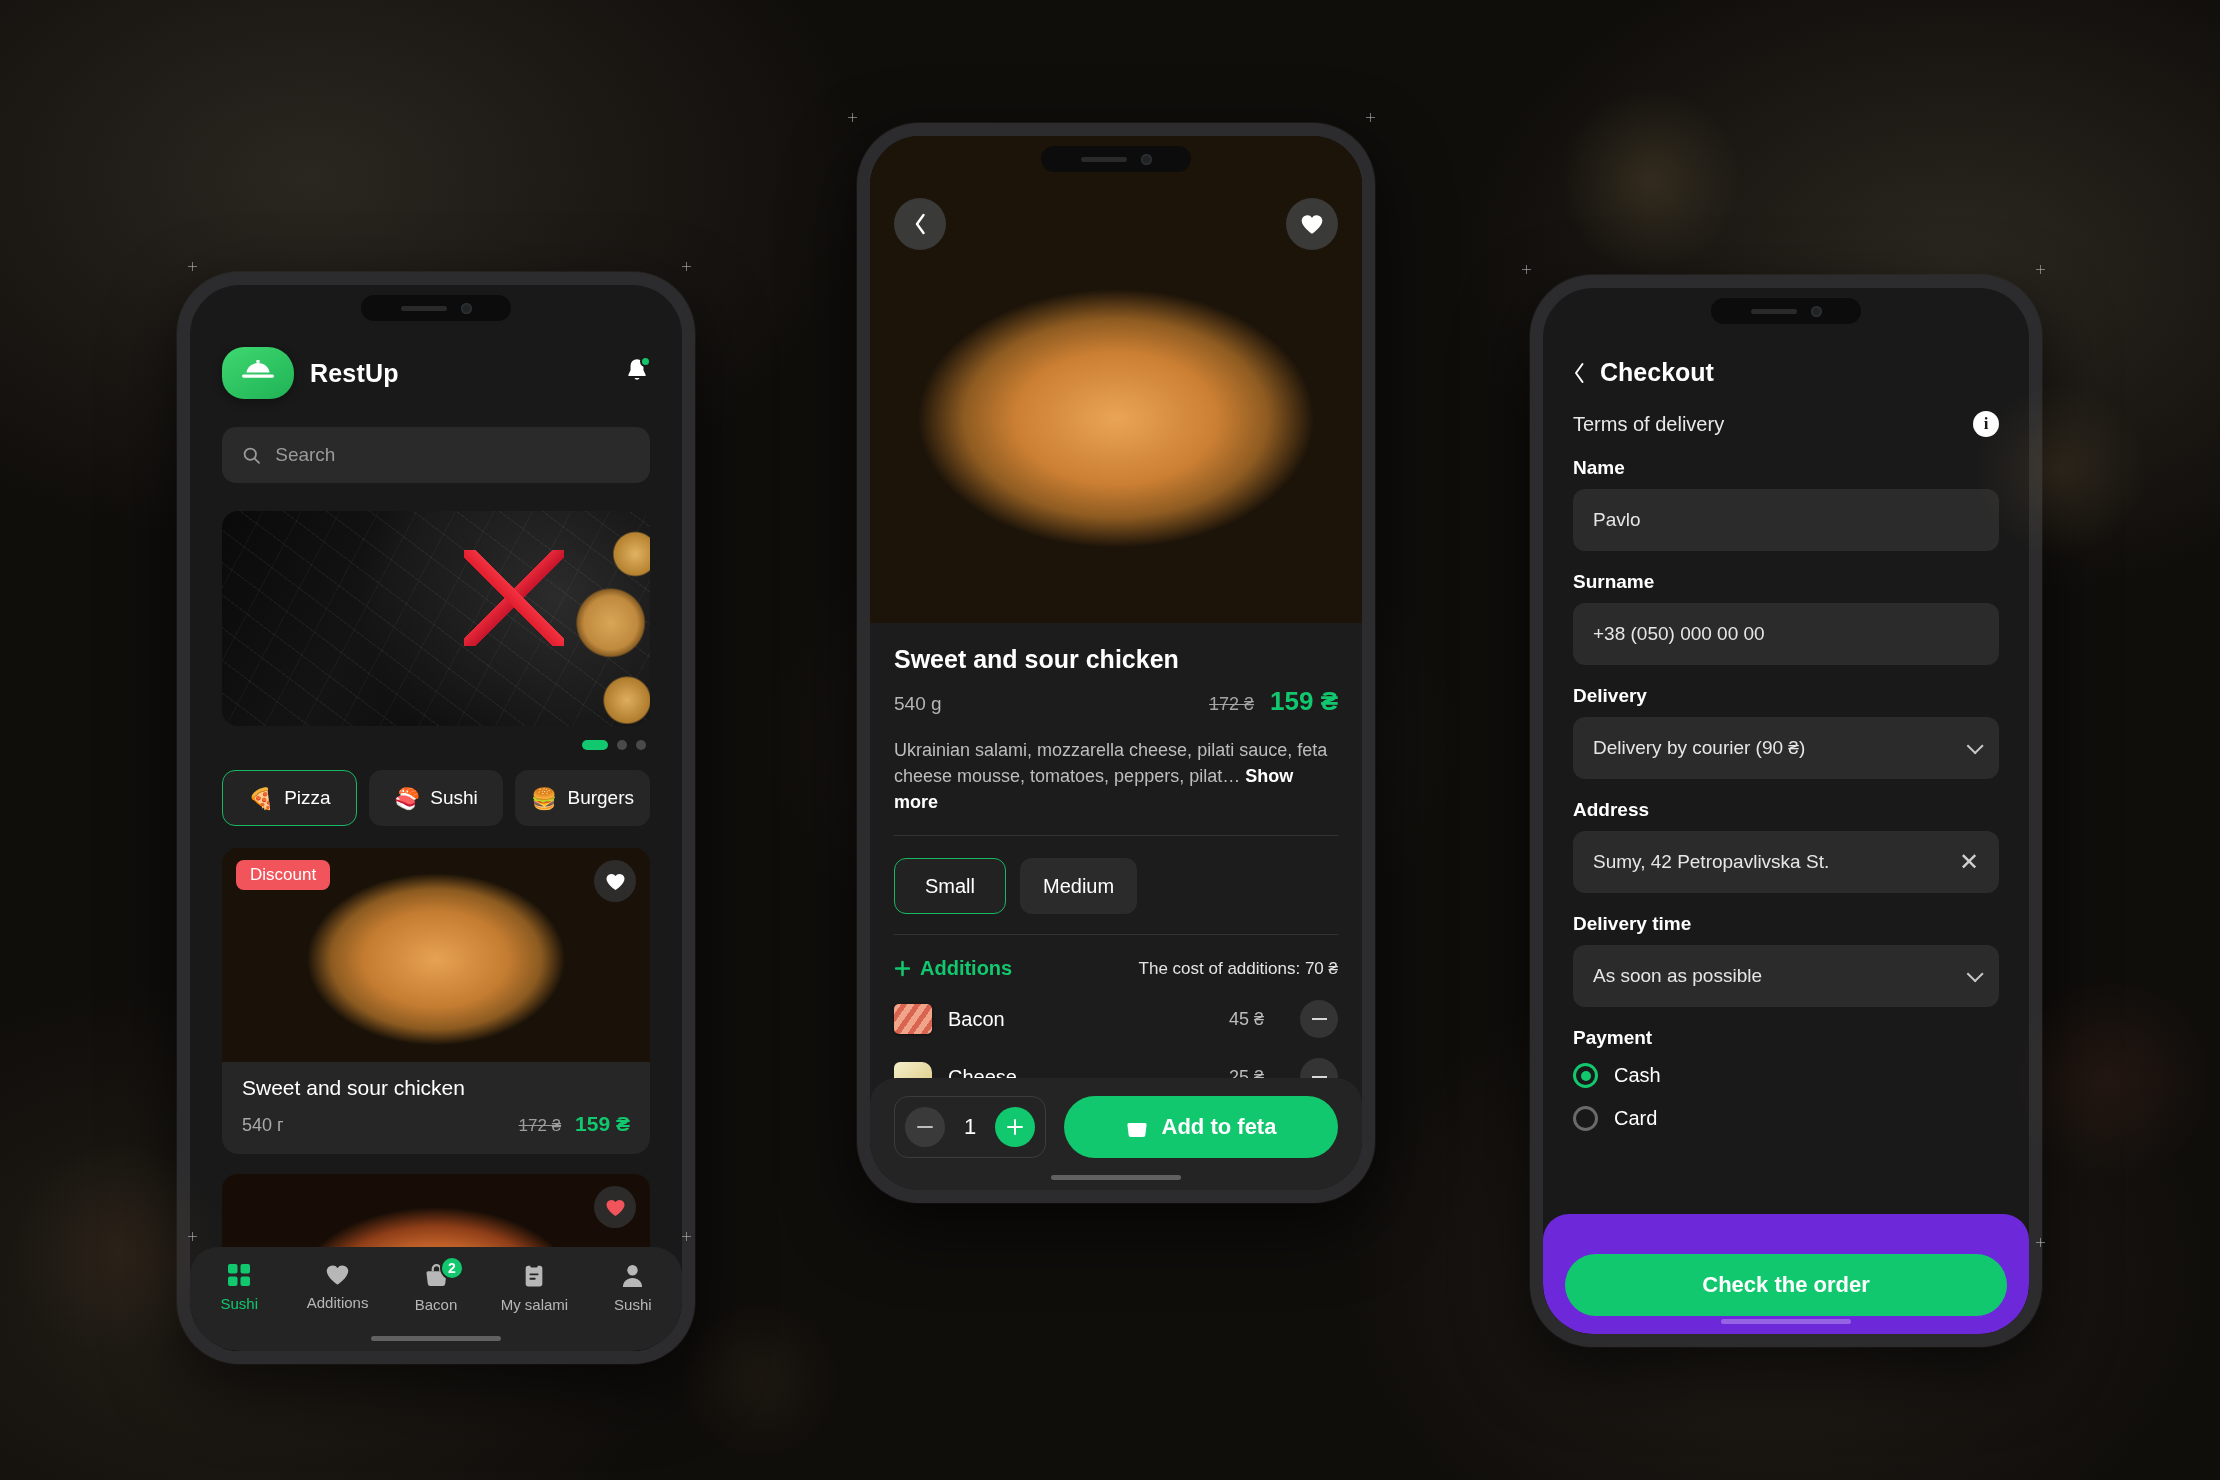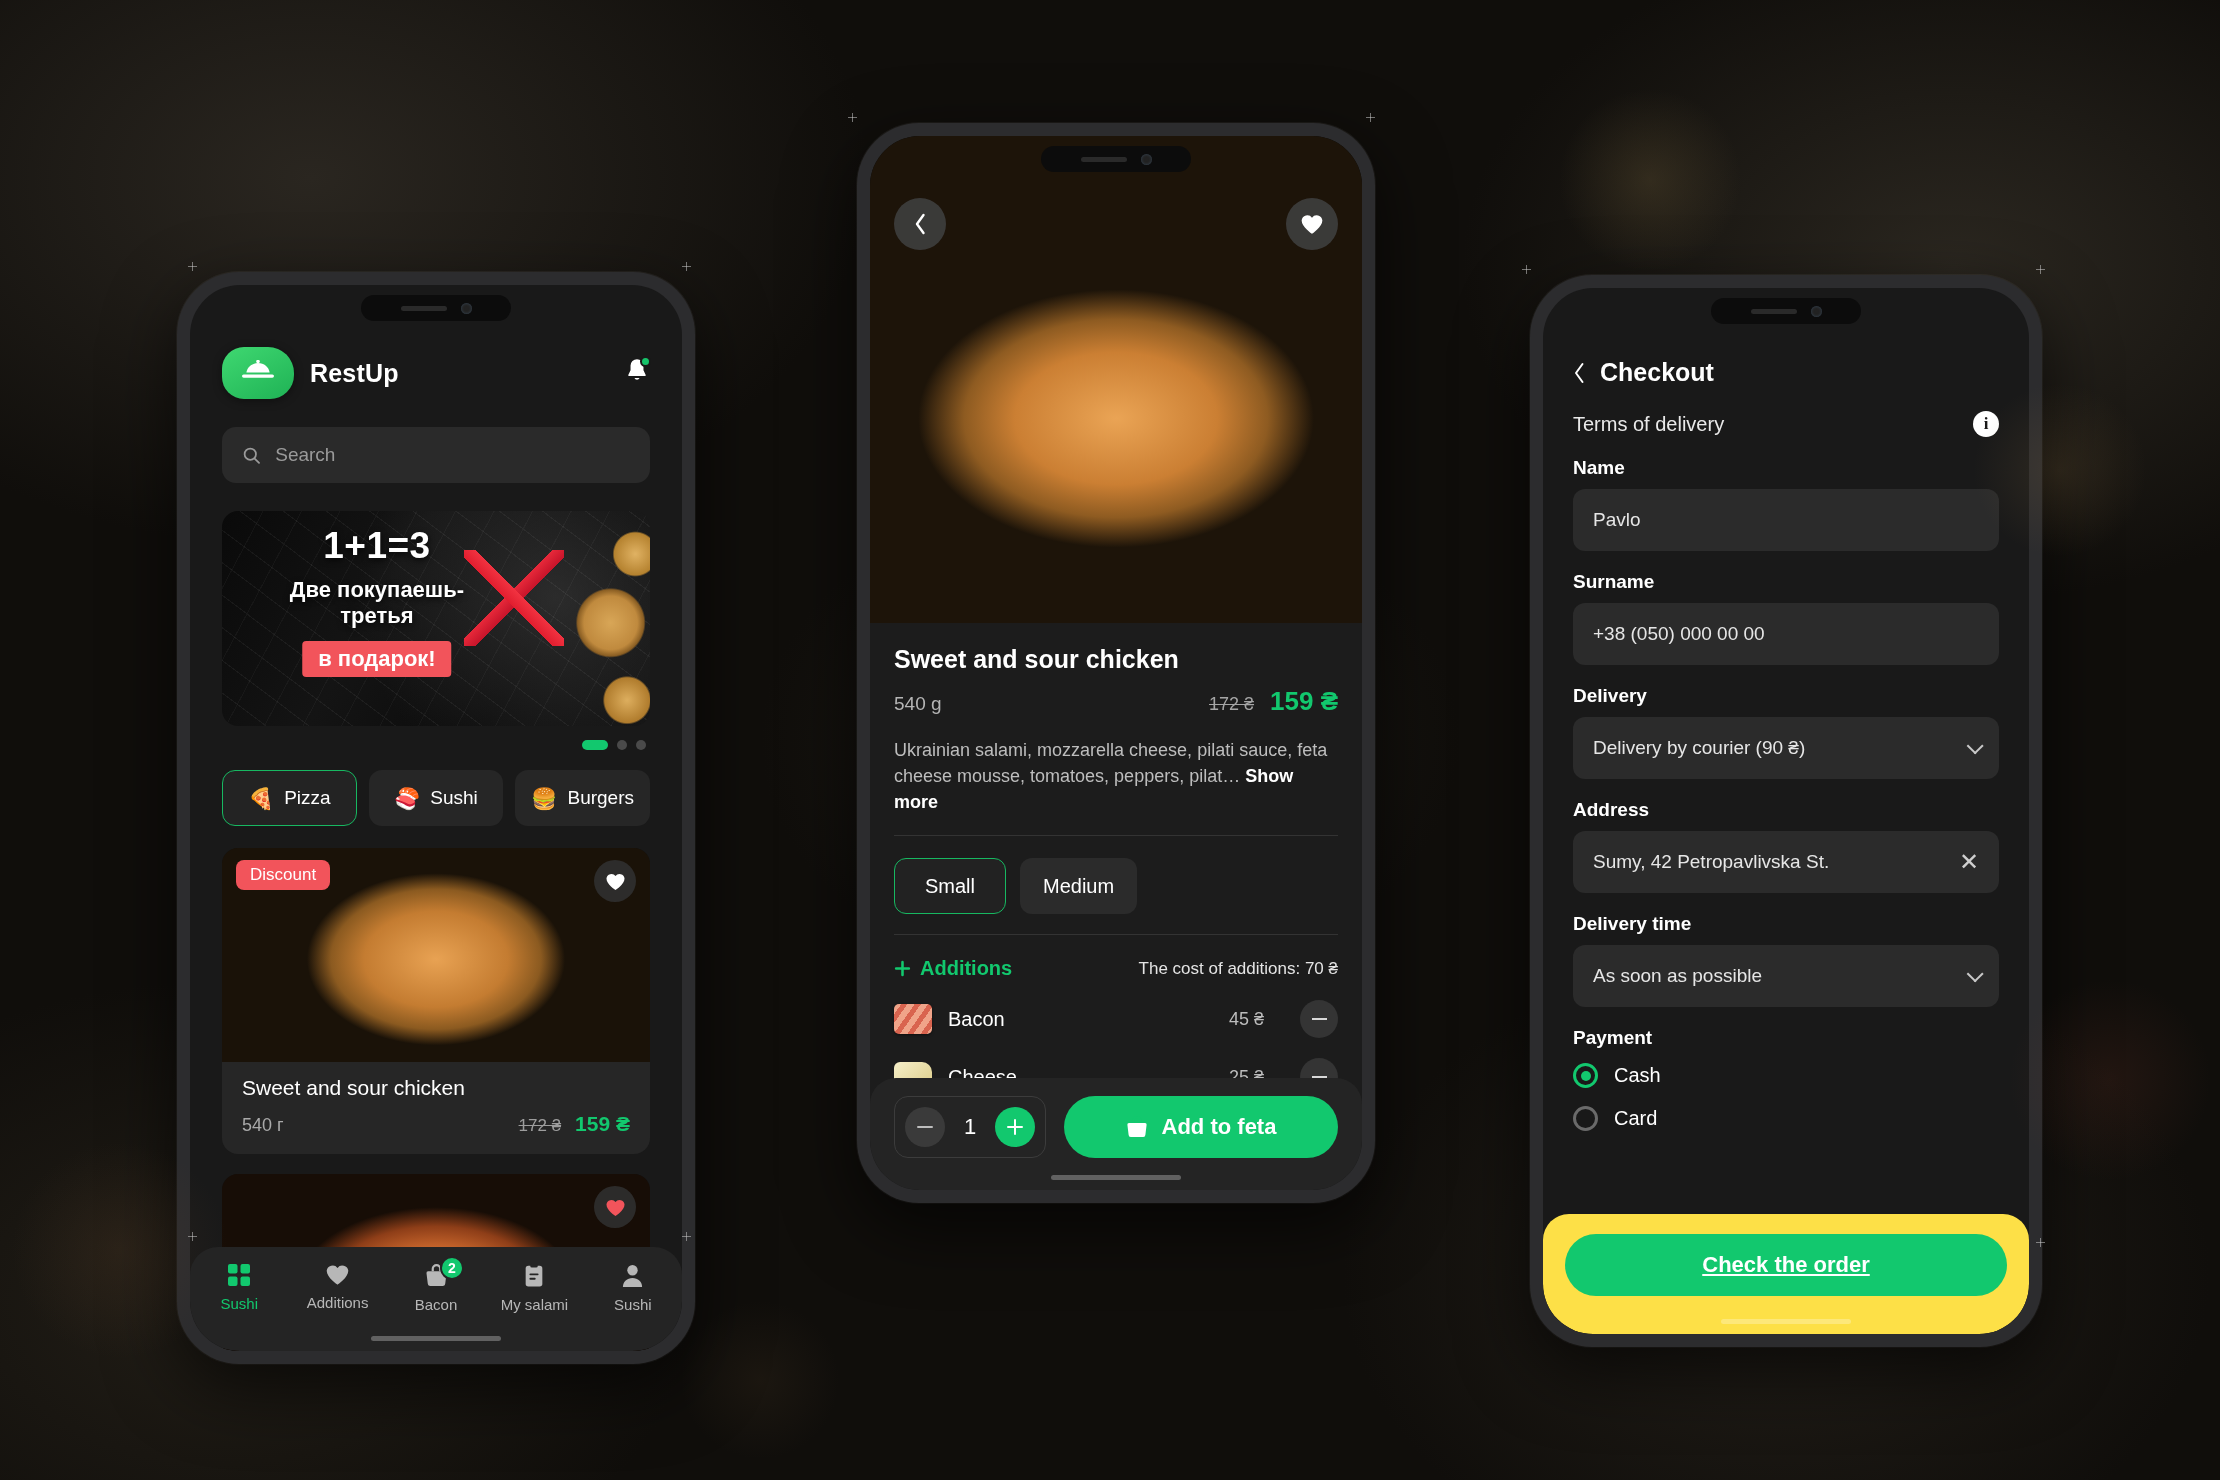--- a/index.html
+++ b/index.html
@@ -285,22 +285,22 @@
   .xbtn { font-size: 24px; color: #cfcfcf; cursor: pointer; line-height: 1; }
   .pay { padding: 0 30px; margin-top: 20px; }
   .pay-t { font-size: 19px; font-weight: 700; margin-bottom: 14px; }
   .pay-opt { display: flex; align-items: center; gap: 16px; margin-bottom: 18px; }
   .radio { width: 25px; height: 25px; border-radius: 50%; border: 3px solid #12c86e; display: flex; align-items: center; justify-content: center; flex: none; }
   .radio i { width: 10px; height: 10px; border-radius: 50%; background: #12c86e; display: block; }
   .radio.off { border-color: #6a6a6a; }
   .radio.off i { background: transparent; }
   .pay-l { font-size: 20px; }
   .p3-bottom {
-    position: absolute; left: 0; right: 0; bottom: 0; height: 120px; background: #fde047;
-    border-radius: 26px 26px 50px 50px; display: flex; align-items: center; padding: 0 22px 18px 22px; z-index: 30; text-decoration: underline;
+    position: absolute; left: 0; right: 0; bottom: 0; height: 120px; background: #6d28d9;
+    border-radius: 26px 26px 50px 50px; display: flex; align-items: flex-end; padding: 0 22px 18px 22px; z-index: 30;
   }
   .checkbtn {
     width: 100%; height: 62px; border-radius: 31px; background: #12c86e; color: #fff;
     font-size: 22px; font-weight: 700; border: 0; cursor: pointer; font-family: inherit;
   }
   .fade-mask { position: absolute; left: 0; right: 0; bottom: 120px; height: 40px; background: linear-gradient(rgba(25,25,25,0), #191919); z-index: 25; pointer-events: none; }
 </style>
 </head>
 <body>
 
@@ -346,26 +346,20 @@
           <svg width="21" height="21" viewBox="0 0 22 22" fill="none" stroke="#9a9a9a" stroke-width="2">
             <circle cx="9.5" cy="9.5" r="6.5"></circle>
               <path d="M14.5 14.5L19.5 19.5" stroke-linecap="round"></path>
           </svg>
           <input placeholder="Search" style="">
         </div>
 
         <div class="banner">
           <div class="pizza-art"></div>
           <div class="ribbon"></div>
-          <div class="banner-txt">
-            <div class="b-title">1+1=3</div>
-            <div class="b-sub" style="white-space:pre-line">Две покупаешь-
-третья</div>
-            <div class="b-badge">в подарок!</div>
-          </div>
         </div>
 
         <div class="dots">
           <i class="on"></i>
             <i></i>
             <i></i>
         </div>
 
         <div class="cats">
           <div class="cat active">

